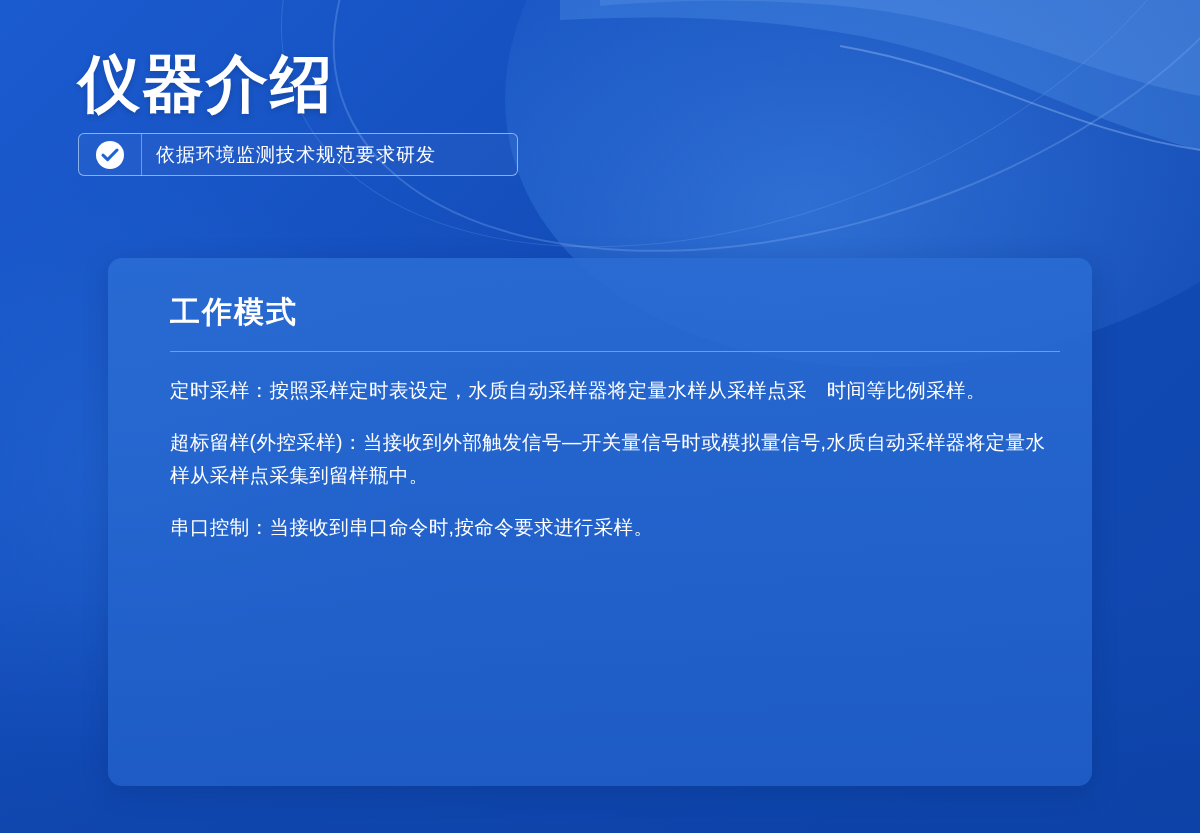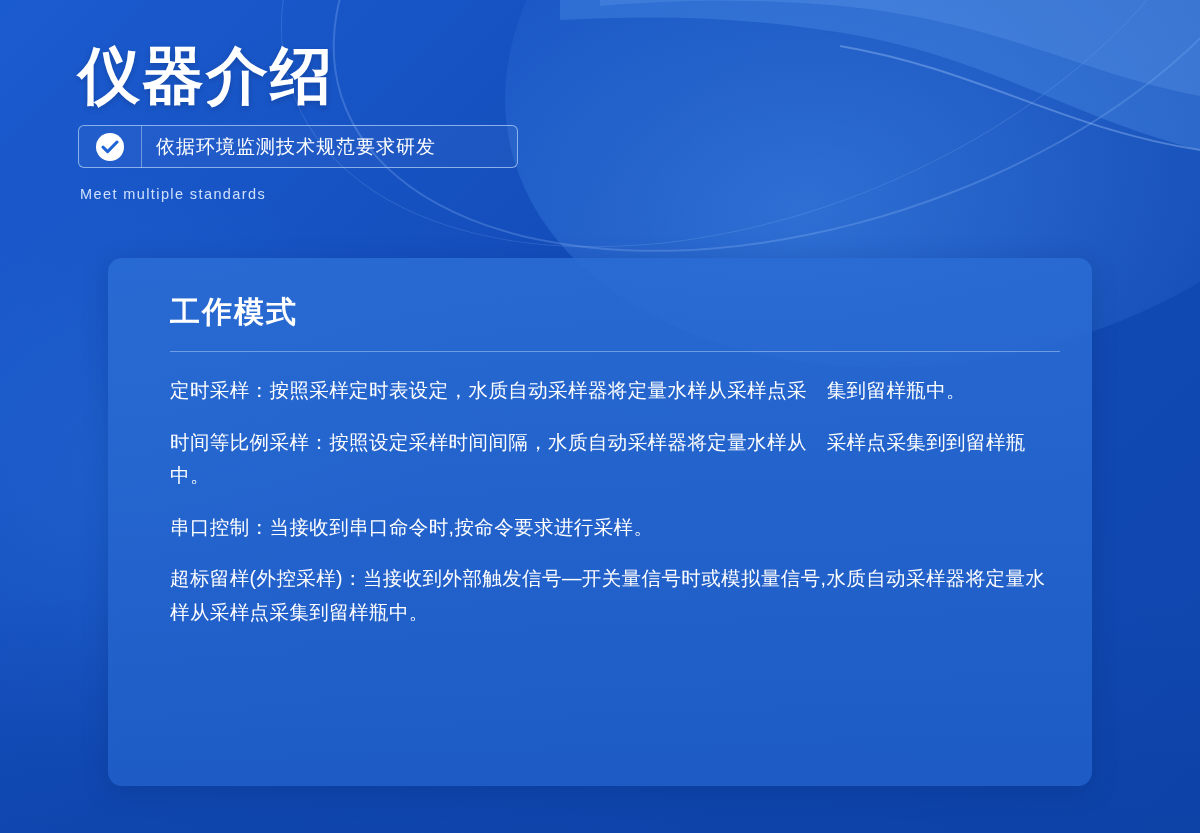--- a/index.html
+++ b/index.html
@@ -74,21 +74,21 @@
     bottom: 0;
     width: 100%;
     height: 240px;
     background: linear-gradient(to bottom, rgba(10,62,160,0) 0%, rgba(10,62,160,0.45) 100%);
   }
 
   
   .header {
     position: absolute;
     left: 64px;
-    top: 42px;
+    top: 50px;
     width: 700px;
   }
   .page-title {
     font-family: "Liberation Serif", "DejaVu Serif", serif;
     font-weight: bold;
     font-size: 62px;
     line-height: 1.12;
     color: #ffffff;
     letter-spacing: 2px;
     margin: 0 0 14px 14px;
@@ -205,25 +205,23 @@
     <div class="badge-check">
       <span class="check-circle">
         <svg width="18" height="14" viewBox="0 0 18 14" xmlns="http://www.w3.org/2000/svg">
           <path d="M2 7.2 L6.6 11.6 L16 2" stroke="#1c63d6" stroke-width="3" fill="none" stroke-linecap="round" stroke-linejoin="round"></path>
         </svg>
       </span>
     </div>
     <div class="badge-text">依据环境监测技术规范要求研发</div>
   </div>
 
-  <div class="subtitle-en">Meet multiple standards</div>
 </div>
 
 <div class="card">
   <div class="card-title">工作模式</div>
   <div class="card-divider"></div>
   <ul class="mode-list">
-    <li class="mode-item">定时采样：按照采样定时表设定，水质自动采样器将定量水样从采样点采　集到留样瓶中。</li>
-    <li class="mode-item">时间等比例采样：按照设定采样时间间隔，水质自动采样器将定量水样从　采样点采集到到留样瓶中。</li>
+    <li class="mode-item">定时采样：按照采样定时表设定，水质自动采样器将定量水样从采样点采　时间等比例采样。</li>
+    <li class="mode-item">超标留样(外控采样)：当接收到外部触发信号—开关量信号时或模拟量信号,水质自动采样器将定量水样从采样点采集到留样瓶中。</li>
     <li class="mode-item">串口控制：当接收到串口命令时,按命令要求进行采样。</li>
-    <li class="mode-item">超标留样(外控采样)：当接收到外部触发信号—开关量信号时或模拟量信号,水质自动采样器将定量水样从采样点采集到留样瓶中。</li>
   </ul>
 </div>
 
 </body></html>

